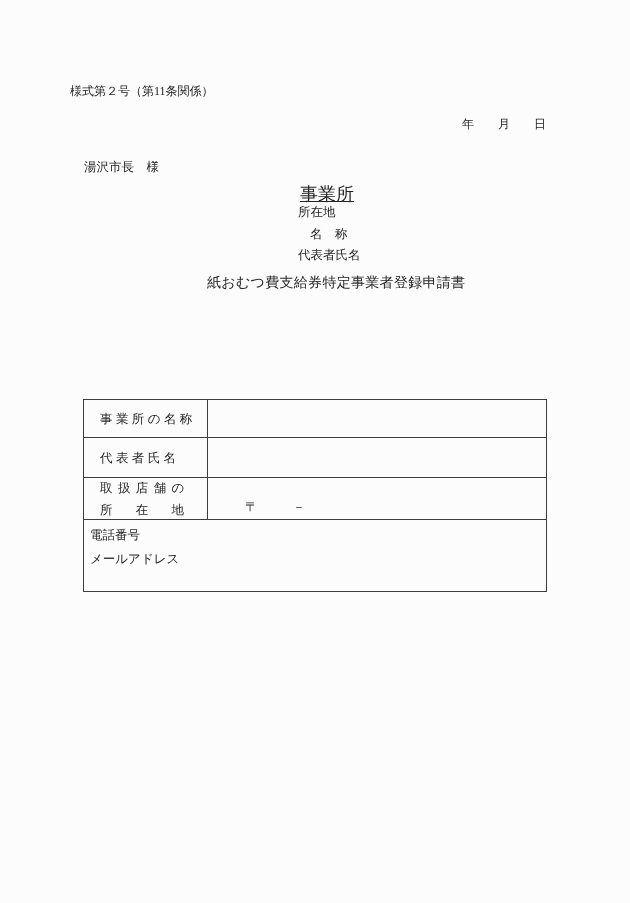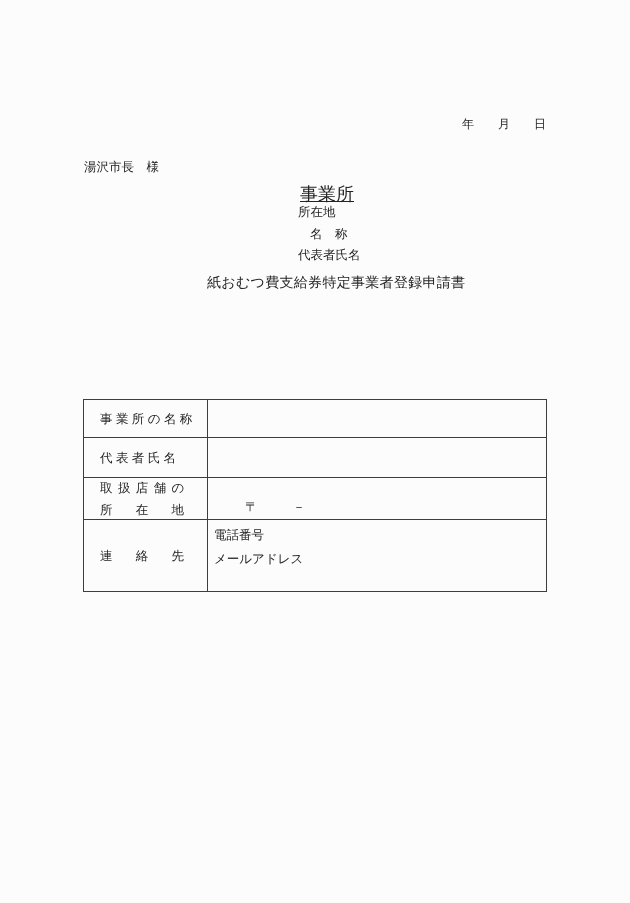--- a/index.html
+++ b/index.html
@@ -65,20 +65,21 @@
   .postal-dash { margin-left: 35px; }
 
   .contact-lines { padding: 3px 0 0 6px; line-height: 24px; }
   .contact-lines div { white-space: pre; }
 </style>
 </head>
 <body>
 
 <div class="page">
 
+  <div class="abs form-number">様式第２号（第11条関係）</div>
 
   <div class="abs date-line">年　　月　　日</div>
 
   <div class="abs addressee">湯沢市長　様</div>
 
   <div class="abs app-office">事業所</div>
   <div class="abs app-addr">所在地</div>
   <div class="abs app-name">名　称</div>
   <div class="abs app-rep">代表者氏名</div>
 
@@ -107,23 +108,20 @@
         <span class="label-line sp3">所在地</span>
       </div>
       <div class="tvalue">
         <div class="postal-line">
           <span>〒</span><span class="postal-dash">－</span>
         </div>
       </div>
     </div>
 
     <div class="trow row-h4">
-      <div class="tlabel">
-        <span class="label-line sp3">連絡先</span>
-      </div>
       <div class="tvalue">
         <div class="contact-lines">
           <div>電話番号</div>
           <div>メールアドレス</div>
         </div>
       </div>
     </div>
 
   </div>
 </div>

